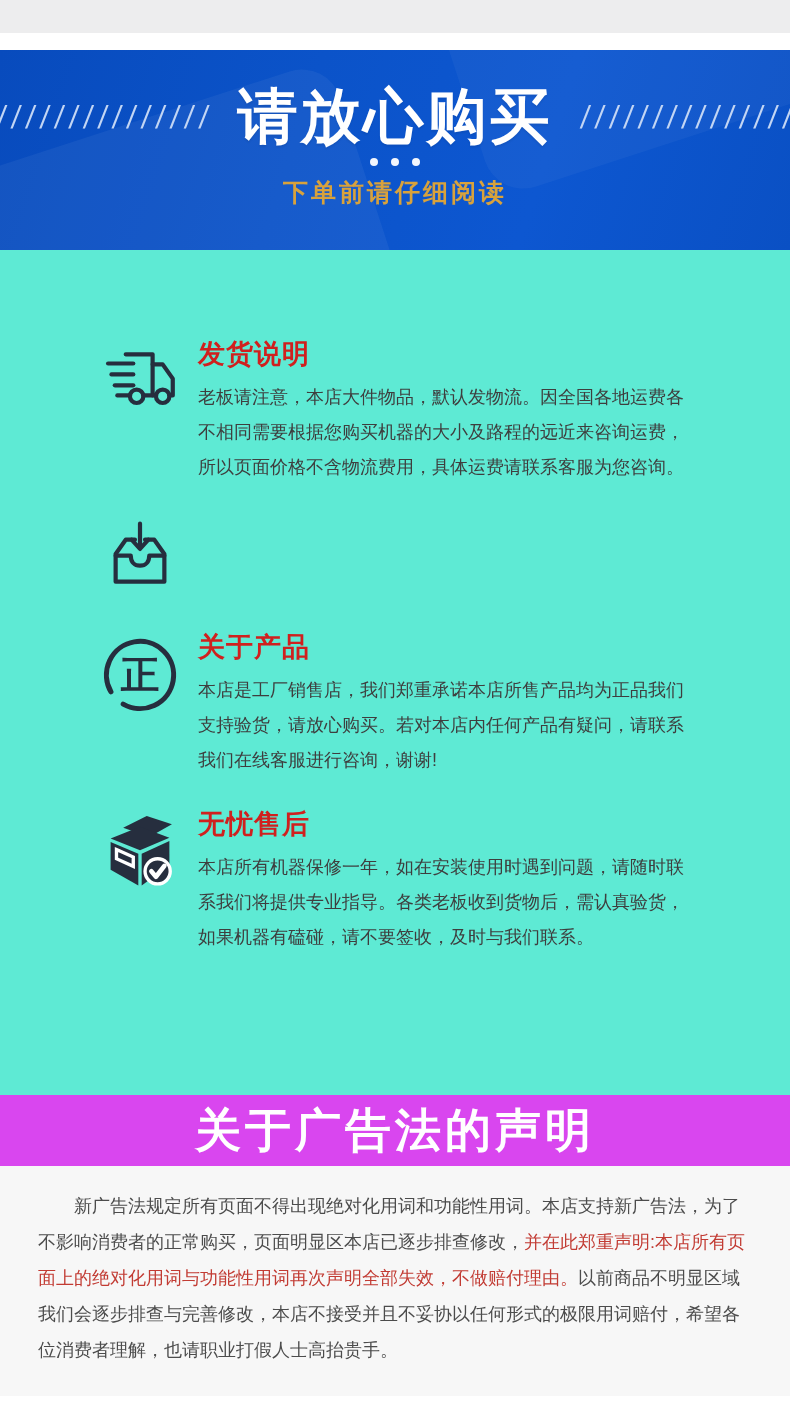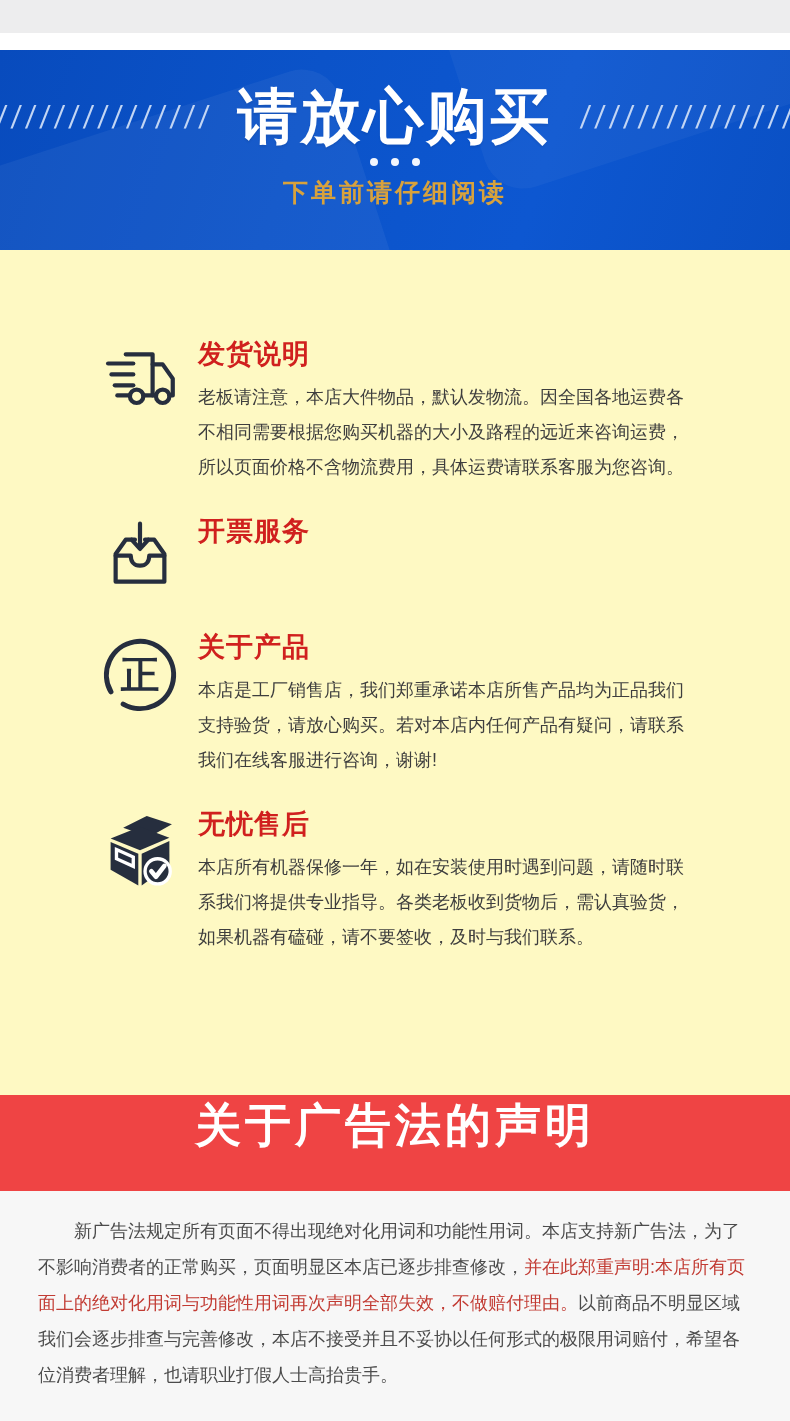--- a/index.html
+++ b/index.html
@@ -43,40 +43,40 @@
   }
   .dots{display:flex;justify-content:center;gap:13px;margin-top:8px;position:relative;z-index:2;}
   .dots i{width:8px;height:8px;border-radius:50%;background:#ffffff;opacity:.95;}
   .hero-sub{
     margin-top:10px;font-size:25px;font-weight:700;letter-spacing:3px;
     color:#d8a23c;position:relative;z-index:2;
   }
 
   
   .notice{
-    background:#fef9c3;height:845px;box-sizing:border-box;
+    background:#5eead4;height:845px;box-sizing:border-box;
     padding-top:88px;overflow:hidden;
   }
   .section{display:flex;padding-left:98px;margin-bottom:30px;}
   .icon-box{width:84px;height:84px;flex:none;margin-right:16px;margin-top:2px;}
   .icon-box svg{width:100%;height:100%;display:block;}
   .sec-content{width:492px;}
   .sec-title{
     color:#d0201e;font-size:27px;font-weight:800;
     letter-spacing:1px;margin:0 0 10px 0;line-height:32px;
   }
   .sec-body{
     font-size:18px;line-height:35px;color:#3e3e3e;
     word-break:break-all;line-break:anywhere;margin:0;
   }
 
   
   .law-banner{
-    height:96px;background:#ef4444;
-    display:flex;justify-content:center;
+    height:71px;background:#d946ef;
+    display:flex;align-items:center;justify-content:center;
   }
   .law-banner-title{
     color:#ffffff;font-size:46px;font-weight:900;letter-spacing:4px;white-space:nowrap;
   }
 
   
   .law-body{
     background:#f7f7f7;height:230px;box-sizing:border-box;
     padding:22px 38px 4px 38px;
   }
@@ -135,21 +135,20 @@
       <svg viewBox="0 0 100 100">
         <g fill="none" stroke="#262e3e" stroke-width="5" stroke-linecap="round" stroke-linejoin="round">
           <path d="M50 8 V36"></path>
           <path d="M40 27 L50 38 L60 27"></path>
           <path d="M44 27 H33 L21 44 V77 H79 V44 L67 27 H56"></path>
           <path d="M21 46 H39 C39 53 43 58 50 58 C57 58 61 53 61 46 H79"></path>
         </g>
       </svg>
     </div>
     <div class="sec-content">
-      <h3 class="sec-title">开票服务</h3>
     </div>
   </div>
 
   <div class="section">
     <div class="icon-box">
       <svg viewBox="0 0 100 100">
         <path d="M15.4 70 A40 40 0 1 1 30 84.6" fill="none" stroke="#262e3e" stroke-width="6" stroke-linecap="round"></path>
         <text x="50" y="65" text-anchor="middle" font-size="46" font-weight="bold" fill="#262e3e" font-family="Liberation Sans, sans-serif">正</text>
       </svg>
     </div>

